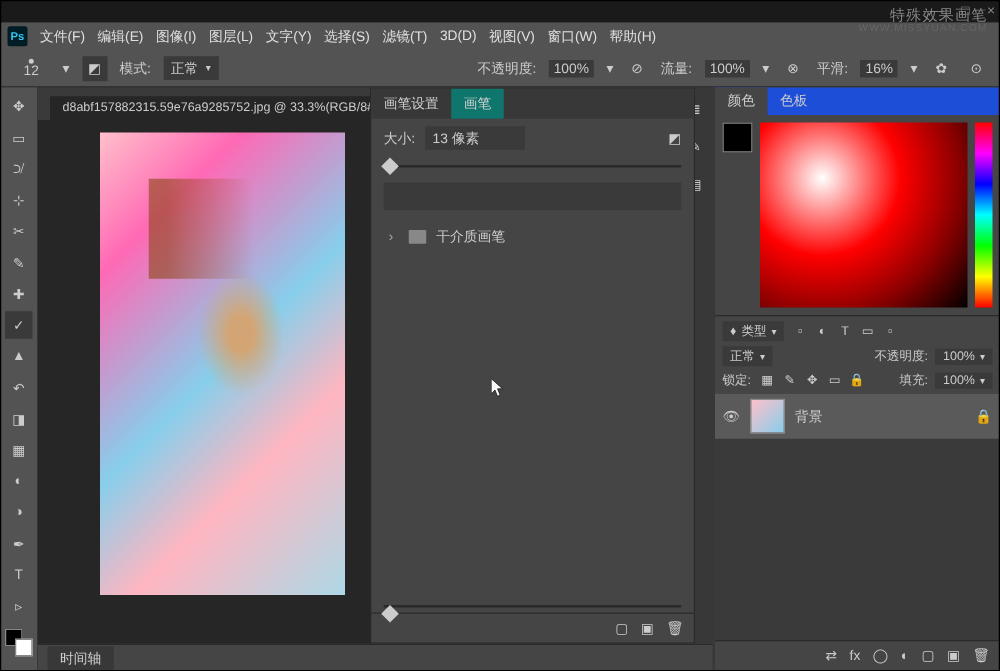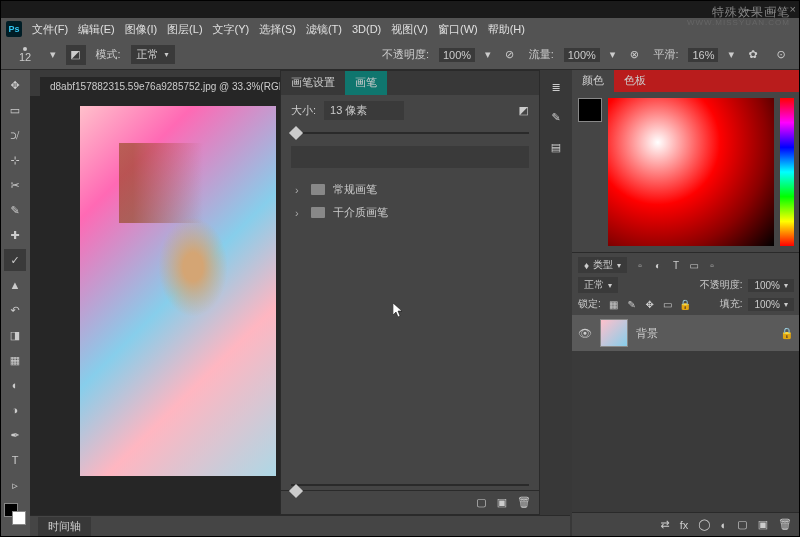--- a/index.html
+++ b/index.html
@@ -35,21 +35,21 @@
 .doc-area { flex: 1; background: #262626; display: flex; flex-direction: column; }
 .doc-tabs { height: 26px; background: #3a3a3a; display: flex; align-items: flex-end; padding-left: 10px; }
 .doc-tab { background: #262626; padding: 4px 10px; color: #ccc; font-size: 10px; display: flex; align-items: center; gap: 8px; }
 .canvas-wrap { flex: 1; display: flex; align-items: flex-start; justify-content: flex-start; padding: 10px 0 0 50px; position: relative; }
 .canvas-img { width: 196px; height: 370px; background: linear-gradient(135deg, #ffc0cb 0%, #ff69b4 20%, #87ceeb 50%, #ffb6c1 70%, #add8e6 100%); position: relative; overflow: hidden; }
 .canvas-img::before { content: ""; position: absolute; top: 30%; left: 40%; width: 70px; height: 100px; background: radial-gradient(ellipse, #d4a574 20%, transparent 70%); border-radius: 50%; }
 .canvas-img::after { content: ""; position: absolute; top: 10%; left: 20%; width: 140px; height: 80px; background: linear-gradient(90deg, #8b4513 10%, transparent 60%); opacity: 0.6; }
 
 .status-bar { height: 18px; background: #262626; display: flex; align-items: center; padding: 0 10px; gap: 20px; font-size: 10px; border-top: 1px solid #1a1a1a; }
 
-.brush-panel { position: absolute; left: 280px; top: 70px; width: 260px; height: 445px; background: #454545; border: 1px solid #2a2a2a; display: flex; flex-direction: column; }
+.brush-panel { position: absolute; left: 296px; top: 70px; width: 260px; height: 445px; background: #454545; border: 1px solid #2a2a2a; display: flex; flex-direction: column; }
 .brush-panel-tabs { display: flex; background: #383838; height: 24px; }
 .bp-tab { padding: 4px 10px; font-size: 11px; cursor: pointer; }
 .bp-tab.active { background: #0f766e; }
 .brush-size-row { display: flex; align-items: center; padding: 6px 10px; gap: 8px; }
 .size-input { background: #3a3a3a; padding: 2px 6px; width: 80px; }
 .slider-track { height: 14px; padding: 0 10px; position: relative; }
 .slider-line { height: 2px; background: #2a2a2a; position: relative; top: 6px; }
 .slider-thumb { position: absolute; left: 10px; top: 2px; width: 10px; height: 10px; background: #ccc; transform: rotate(45deg); }
 .search-box { margin: 6px 10px; height: 22px; background: #3a3a3a; }
 .brush-list { flex: 1; overflow: auto; padding: 4px 0; }
@@ -59,21 +59,21 @@
 .brush-bottom { height: 24px; border-top: 1px solid #2a2a2a; display: flex; align-items: center; justify-content: flex-end; padding: 0 8px; gap: 10px; }
 .brush-slider-bottom { height: 16px; padding: 4px 10px; }
 
 .cursor-arrow { position: absolute; left: 393px; top: 303px; width: 12px; height: 16px; pointer-events: none; z-index: 100; }
 
 .side-dock { width: 32px; background: #383838; display: flex; flex-direction: column; align-items: center; padding: 6px 0; gap: 8px; }
 .dock-icon { width: 22px; height: 22px; display: flex; align-items: center; justify-content: center; }
 
 .panels-right { width: 228px; background: #454545; display: flex; flex-direction: column; }
 .panel { border-bottom: 1px solid #2a2a2a; }
-.panel-tabs { display: flex; background: #b91c1c; height: 22px; }
+.panel-tabs { display: flex; background: #1d4ed8; height: 22px; }
 .p-tab { padding: 3px 10px; cursor: pointer; font-size: 11px; }
 .p-tab.active { background: #454545; }
 
 .color-panel-body { padding: 6px; display: flex; gap: 6px; height: 160px; }
 .color-current { width: 24px; }
 .color-sq { width: 24px; height: 24px; background: #000; border: 1px solid #888; }
 .color-field { flex: 1; height: 148px; background: radial-gradient(circle at 30% 30%, #fff 0%, #ff0000 40%, #8b0000 70%, #000 100%); position: relative; }
 .hue-strip { width: 14px; height: 148px; background: linear-gradient(to bottom, #ff0000, #ff00ff, #0000ff, #00ffff, #00ff00, #ffff00, #ff0000); }
 
 .props-body { height: 20px; }
@@ -289,24 +289,20 @@
     <span>◩</span>
   </div>
   <div class="slider-track">
     <div class="slider-line"></div>
     <div class="slider-thumb"></div>
   </div>
   <div class="search-box"></div>
   <div class="brush-list">
     <div class="brush-folder">
         <div class="folder-icon"></div>
-        <span>常规画笔</span>
-      </div>
-    <div class="brush-folder">
-        <div class="folder-icon"></div>
         <span>干介质画笔</span>
       </div>
   </div>
   <div class="brush-slider-bottom">
     <div class="slider-line">
         <div class="slider-thumb" style="left:0"></div>
       </div>
   </div>
   <div class="brush-bottom">
     <span>▢</span>

